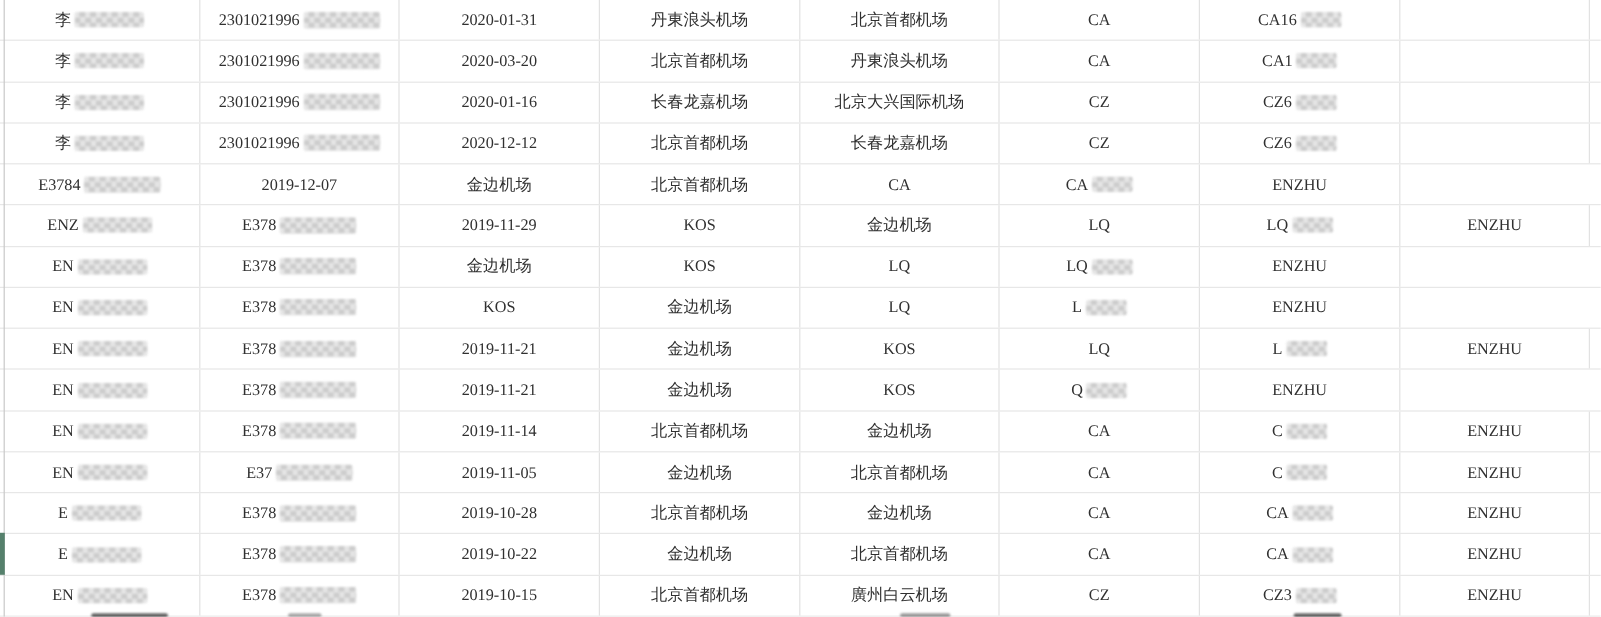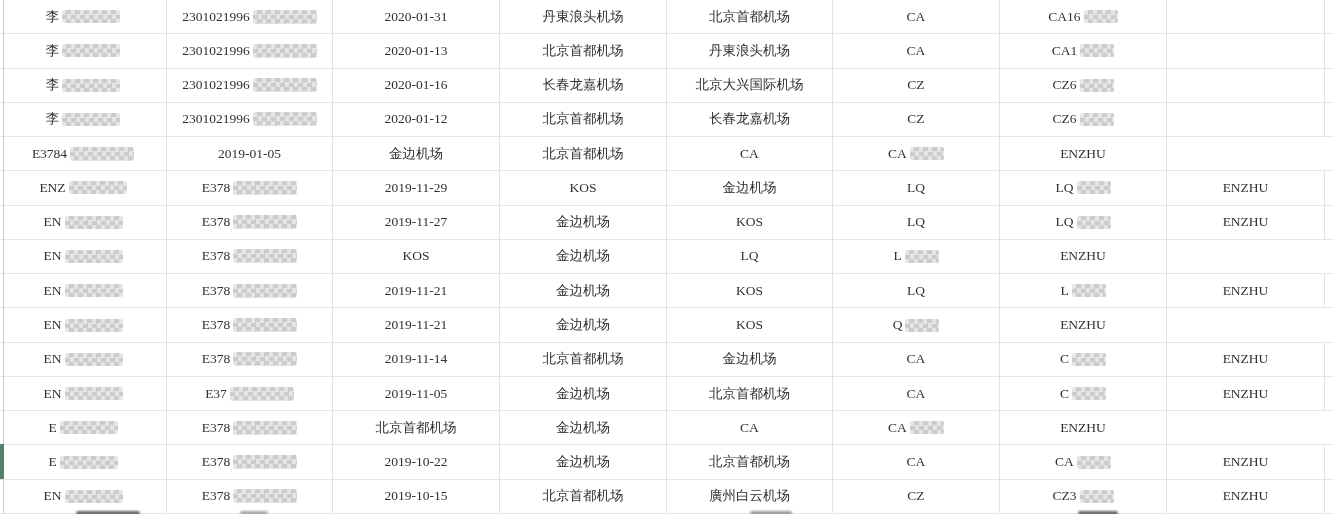--- a/index.html
+++ b/index.html
@@ -77,21 +77,21 @@
       <div class="row">
     <div class="cell">
       <span>李</span>
       <span class="mosaic m-name"></span>
     </div>
     <div class="cell">
       <span>2301021996</span>
       <span class="mosaic m-id"></span>
     </div>
     <div class="cell">
-      <span>2020-01-13</span>
+      <span>2020-03-20</span>
     </div>
     <div class="cell">
       <span>北京首都机场</span>
     </div>
     <div class="cell">
       <span>丹東浪头机场</span>
     </div>
     <div class="cell">
       <span>CA</span>
     </div>
@@ -137,21 +137,21 @@
       <div class="row">
     <div class="cell">
       <span>李</span>
       <span class="mosaic m-name"></span>
     </div>
     <div class="cell">
       <span>2301021996</span>
       <span class="mosaic m-id"></span>
     </div>
     <div class="cell">
-      <span>2020-01-12</span>
+      <span>2020-12-12</span>
     </div>
     <div class="cell">
       <span>北京首都机场</span>
     </div>
     <div class="cell">
       <span>长春龙嘉机场</span>
     </div>
     <div class="cell">
       <span>CZ</span>
     </div>
@@ -163,21 +163,21 @@
       <span></span>
     </div>
     <div class="cell sliver"></div>
   </div>
       <div class="row">
     <div class="cell">
       <span>E3784</span>
       <span class="mosaic m-id"></span>
     </div>
     <div class="cell">
-      <span>2019-01-05</span>
+      <span>2019-12-07</span>
     </div>
     <div class="cell">
       <span>金边机场</span>
     </div>
     <div class="cell">
       <span>北京首都机场</span>
     </div>
     <div class="cell">
       <span>CA</span>
     </div>
@@ -223,23 +223,20 @@
       <div class="row">
     <div class="cell">
       <span>EN</span>
       <span class="mosaic m-name"></span>
     </div>
     <div class="cell">
       <span>E378</span>
       <span class="mosaic m-id"></span>
     </div>
     <div class="cell">
-      <span>2019-11-27</span>
-    </div>
-    <div class="cell">
       <span>金边机场</span>
     </div>
     <div class="cell">
       <span>KOS</span>
     </div>
     <div class="cell">
       <span>LQ</span>
     </div>
     <div class="cell">
       <span>LQ</span>
@@ -395,20 +392,23 @@
     <div class="cell sliver"></div>
   </div>
       <div class="row">
     <div class="cell">
       <span>E</span>
       <span class="mosaic m-name"></span>
     </div>
     <div class="cell">
       <span>E378</span>
       <span class="mosaic m-id"></span>
+    </div>
+    <div class="cell">
+      <span>2019-10-28</span>
     </div>
     <div class="cell">
       <span>北京首都机场</span>
     </div>
     <div class="cell">
       <span>金边机场</span>
     </div>
     <div class="cell">
       <span>CA</span>
     </div>

